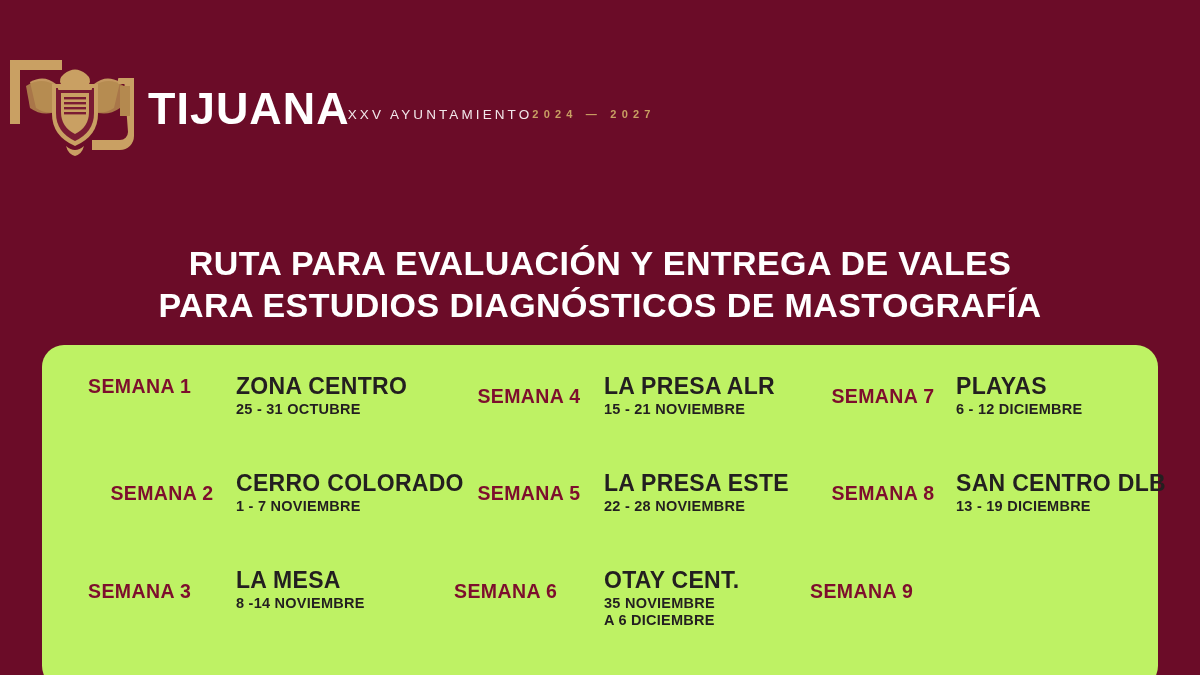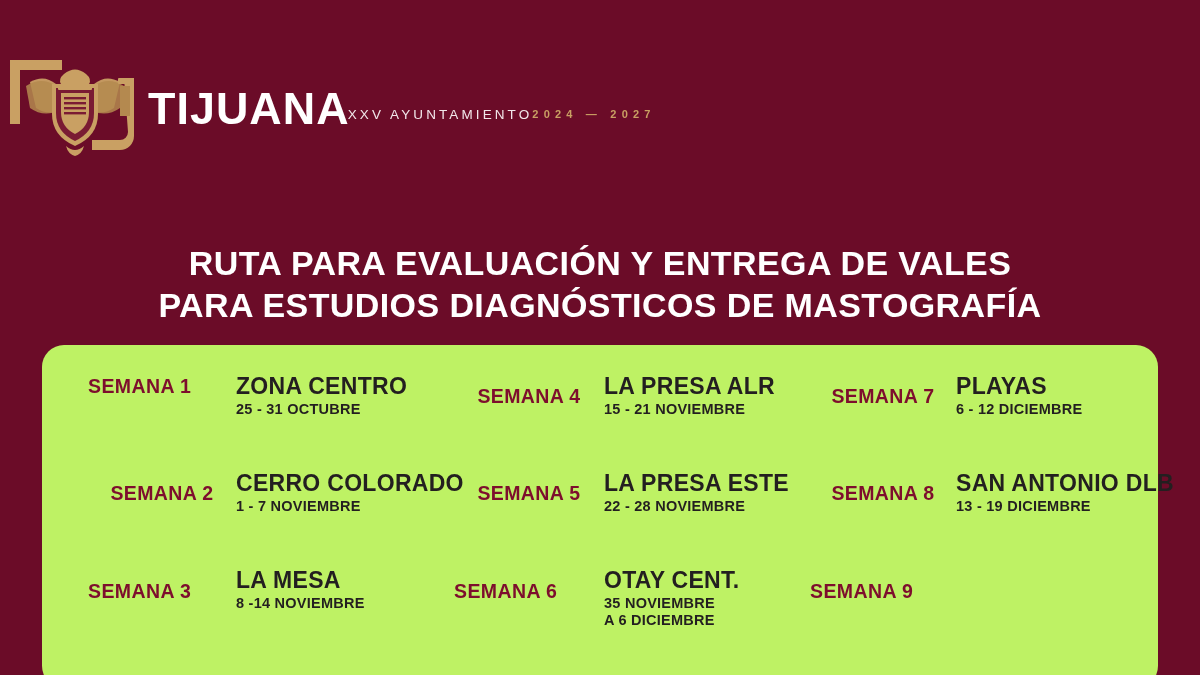--- a/index.html
+++ b/index.html
@@ -226,21 +226,21 @@
           <div class="zone">LA PRESA ESTE</div>
           <div class="dates">
             <span class="dl">22 - 28 NOVIEMBRE</span>
           </div>
         </div>
       </div>
 
       <div class="cell c3">
         <div class="week week-mid">SEMANA 8</div>
         <div class="info">
-          <div class="zone">SAN ANTONIO DLB</div>
+          <div class="zone">SAN CENTRO DLB</div>
           <div class="dates">
             <span class="dl">13 - 19 DICIEMBRE</span>
           </div>
         </div>
       </div>
 
       <div class="cell c1">
         <div class="week week-low">SEMANA 3</div>
         <div class="info">
           <div class="zone">LA MESA</div>

